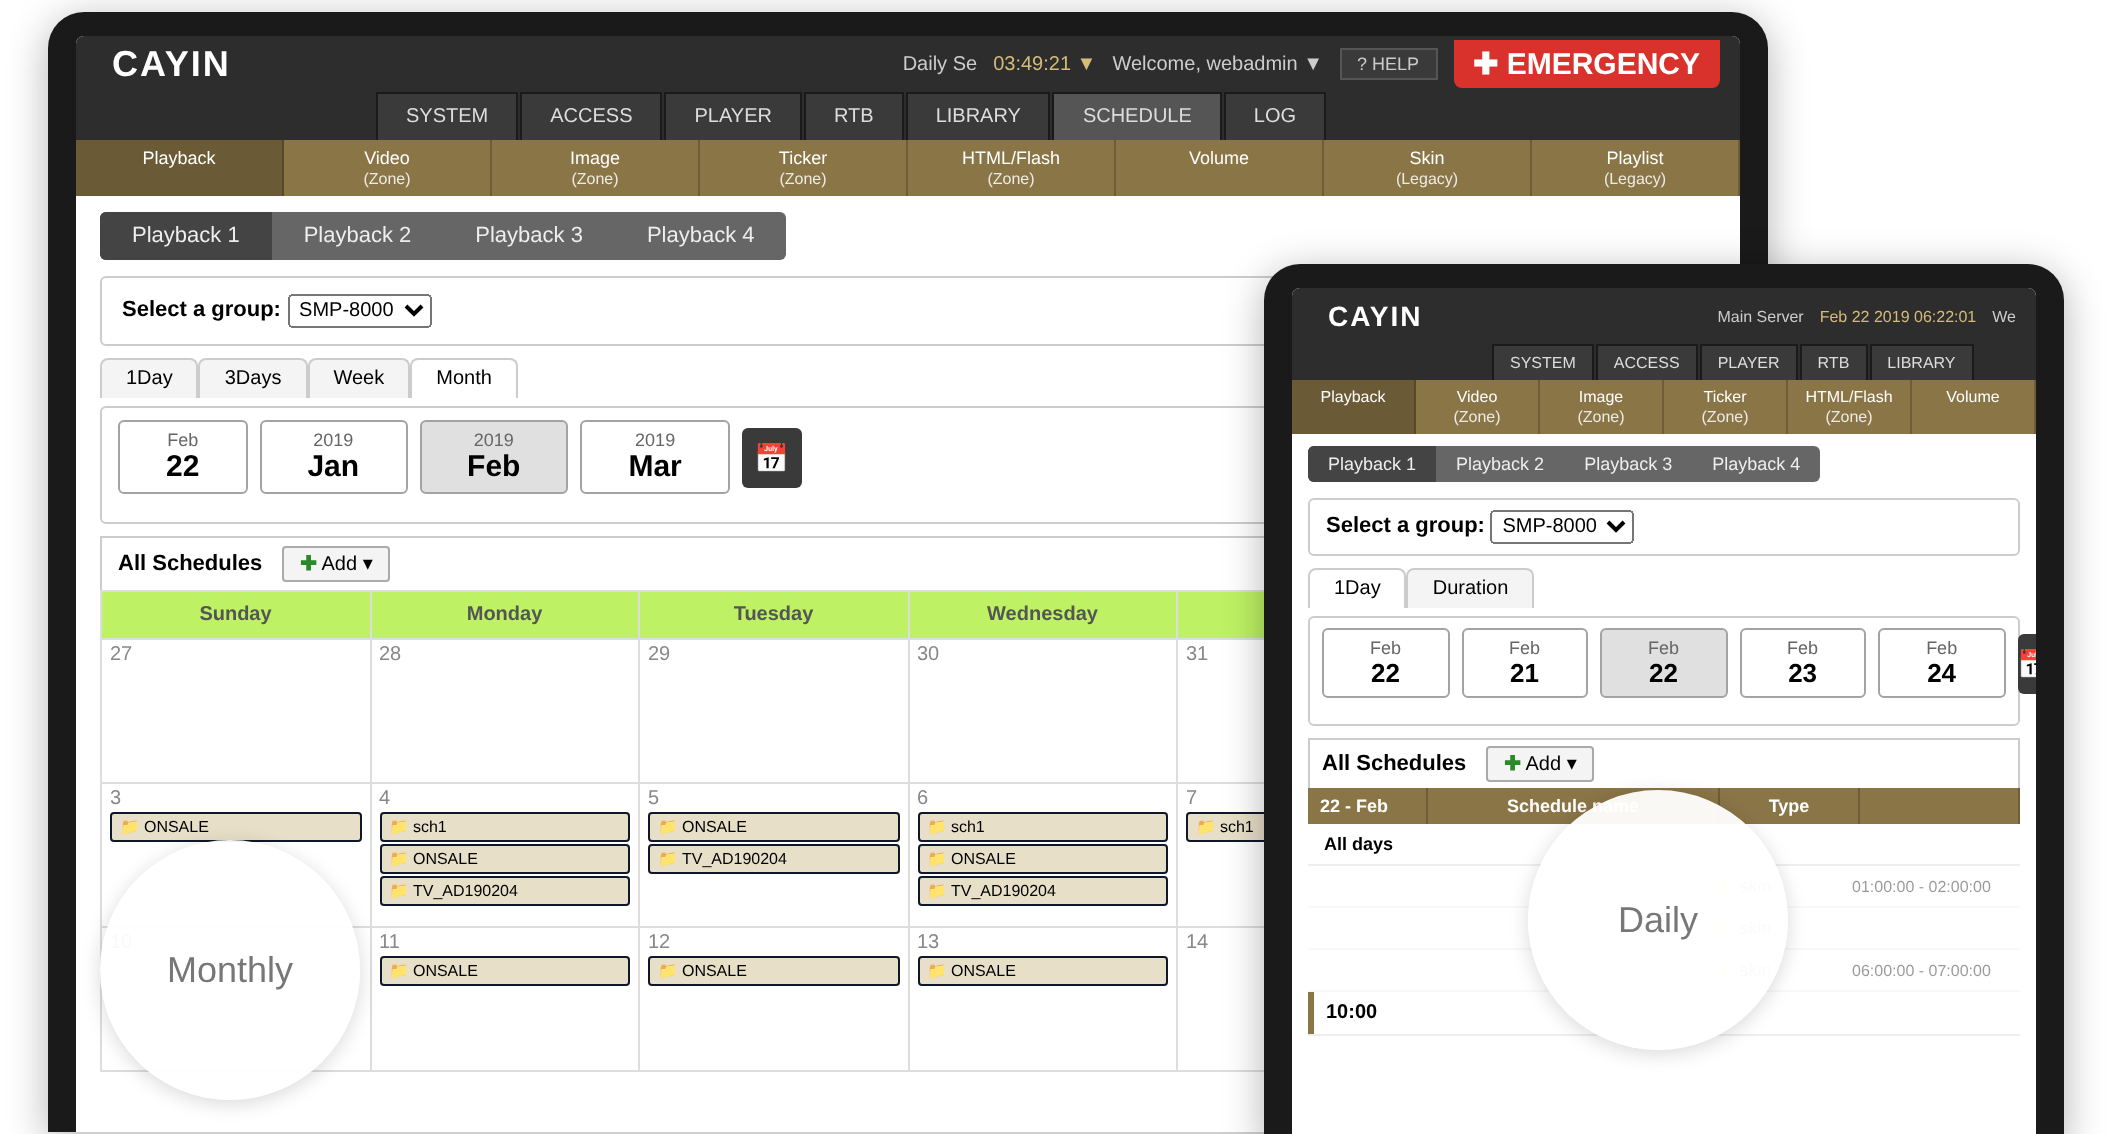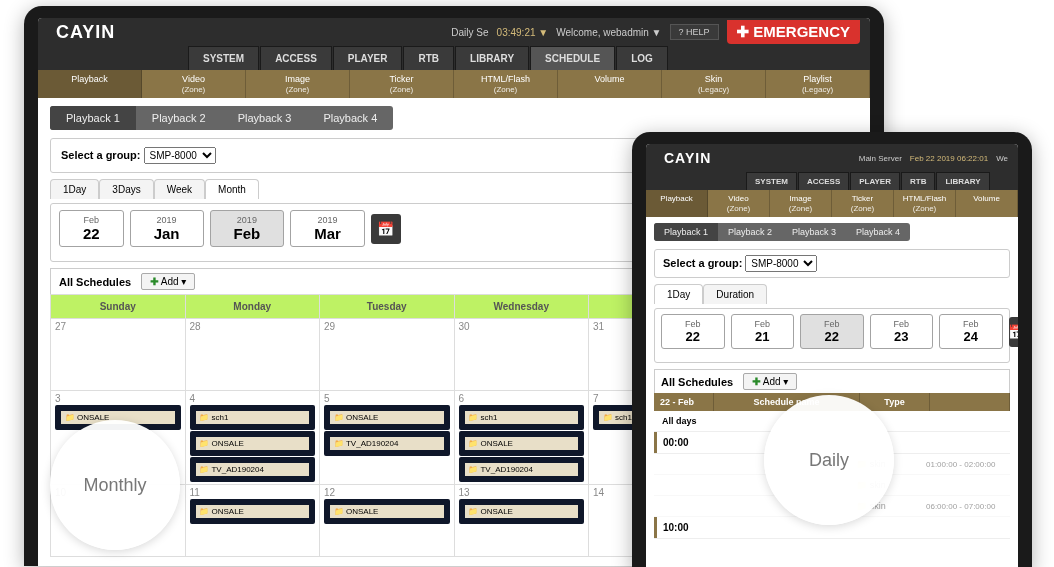--- a/index.html
+++ b/index.html
@@ -8,21 +8,21 @@
 .device.laptop{left:24px;top:6px;width:860px;height:560px}
 .device.tablet{right:22px;top:132px;width:400px;height:440px;z-index:5}
 .screen{background:#fff;border-radius:4px 4px 0 0;overflow:hidden;height:100%}
 .topbar{background:#2d2d2d;color:#ccc;display:flex;align-items:center;padding:4px 10px;font-size:10px;height:28px;gap:8px}
 .topbar .spacer{flex:1}
 .logo{color:#fff;font-size:18px;font-weight:bold;letter-spacing:1px;padding:0 8px}
 .topbar .time{color:#d4bb7a}
 .btn-help{background:#3a3a3a;border:1px solid #555;color:#ccc;padding:2px 8px;font-size:9px;cursor:pointer}
 .btn-emerg{background:#d9322d;color:#fff;padding:3px 10px;font-size:15px;font-weight:bold;border-radius:0 0 4px 4px;cursor:pointer}
 .mainnav{background:#2d2d2d;display:flex;padding-left:150px;gap:1px}
-.mainnav .tab{background:#3a3a3a;color:#ddd;font-size:10px;font-weight:bold;padding:6px 14px;border:1px solid #1a1a1a;border-bottom:0;cursor:pointer}
+.mainnav .tab{background:#3a3a3a;color:#ddd;font-size:10px;font-weight:normal;padding:6px 14px;border:1px solid #1a1a1a;border-bottom:0;cursor:pointer}
 .mainnav .tab.active{background:#555}
 .subnav{background:#8a7547;display:flex;gap:0}
 .subnav .tab{color:#fff;font-size:9px;text-align:center;padding:4px 0;flex:1;border-right:1px solid rgba(0,0,0,.2);cursor:pointer;line-height:1.2}
 .subnav .tab.active{background:#6b5a36}
 .subnav .tab .sub{display:block;font-size:8px;opacity:.85}
 .content{padding:8px 12px;font-size:11px}
 .pbtabs{background:#666;border-radius:3px;display:inline-flex;overflow:hidden;margin-bottom:8px}
 .pbtabs .t{color:#eee;font-size:11px;padding:6px 16px;cursor:pointer}
 .pbtabs .t.active{background:#444;font-weight:normal}
 .panel{border:1px solid #ccc;border-radius:3px;padding:8px 10px;margin-bottom:6px}
@@ -37,21 +37,21 @@
 .datebox .m{font-size:9px;color:#666}
 .datebox .d{font-size:15px;font-weight:bold}
 .calico{width:30px;height:30px;background:#3a3a3a;border-radius:3px;display:flex;align-items:center;justify-content:center;cursor:pointer;color:#fff;font-size:14px}
 .schhead{display:flex;align-items:center;gap:10px;border:1px solid #ccc;border-bottom:0;padding:4px 8px}
 .addbtn{border:1px solid #aaa;background:#f4f4f4;padding:2px 8px;font-size:10px;border-radius:2px;cursor:pointer}
 .addbtn .plus{color:#2a8a2a;font-weight:bold}
 table.cal{width:100%;border-collapse:collapse;font-size:10px}
 table.cal th{background:#bef264;border:1px solid #ddd;padding:6px;font-weight:bold;color:#555}
 table.cal td{border:1px solid #ddd;height:72px;vertical-align:top;padding:2px 4px;width:14.28%}
 table.cal td .dn{color:#888;font-size:10px}
-.evt{background:#e8dfc8;border:6px solid #0f172a;font-size:8px;padding:2px 4px;margin-top:1px;border-radius:2px;white-space:nowrap;overflow:hidden;cursor:pointer}
+.evt{background:#e8dfc8;border:1px solid #0f172a;font-size:8px;padding:2px 4px;margin-top:1px;border-radius:2px;white-space:nowrap;overflow:hidden;cursor:pointer}
 .evt::before{content:"📁";margin-right:2px;font-size:8px}
 .circle{position:absolute;width:130px;height:130px;border-radius:50%;background:rgba(255,255,255,.95);display:flex;align-items:center;justify-content:center;font-size:18px;color:#777;box-shadow:0 2px 10px rgba(0,0,0,.15);z-index:10}
 .circle.m{left:50px;top:420px}
 .circle.d{right:160px;top:395px}
 
 .dhead{display:flex;background:#8a7547;color:#fff;font-size:9px;font-weight:bold}
 .dhead .c{padding:4px 6px;border-right:1px solid rgba(0,0,0,.2)}
 .drow{display:flex;font-size:9px;border-bottom:1px solid #eee;align-items:center}
 .drow .c{padding:5px 6px}
 .timec{width:50px;font-weight:bold;border-left:3px solid #8a7547;font-size:10px}
@@ -305,23 +305,20 @@
    <div class="dhead">
     <div class="c" style="width:60px">22 - Feb</div>
     <div class="c" style="flex:1;text-align:center">Schedule name</div>
     <div class="c" style="width:70px;text-align:center">Type</div>
     <div class="c" style="width:80px"></div>
    </div>
    <div class="drow">
           <div class="c" style="font-weight:bold;padding-left:8px">All days</div>
         </div>
    <div id="tab-rows">
-          <div class="drow">
-            <div class="c timec">00:00</div>
-          </div>
           <div class="drow faded">
             <div class="c" style="width:60px"></div>
             <div class="c" style="flex:1"></div>
             <div class="c" style="width:70px">📁 skin</div>
             <div class="c" style="width:90px;font-size:8px">01:00:00 - 02:00:00</div>
           </div>
           <div class="drow faded">
             <div class="c" style="width:60px"></div>
             <div class="c" style="flex:1"></div>
             <div class="c" style="width:70px">📁 skin</div>

